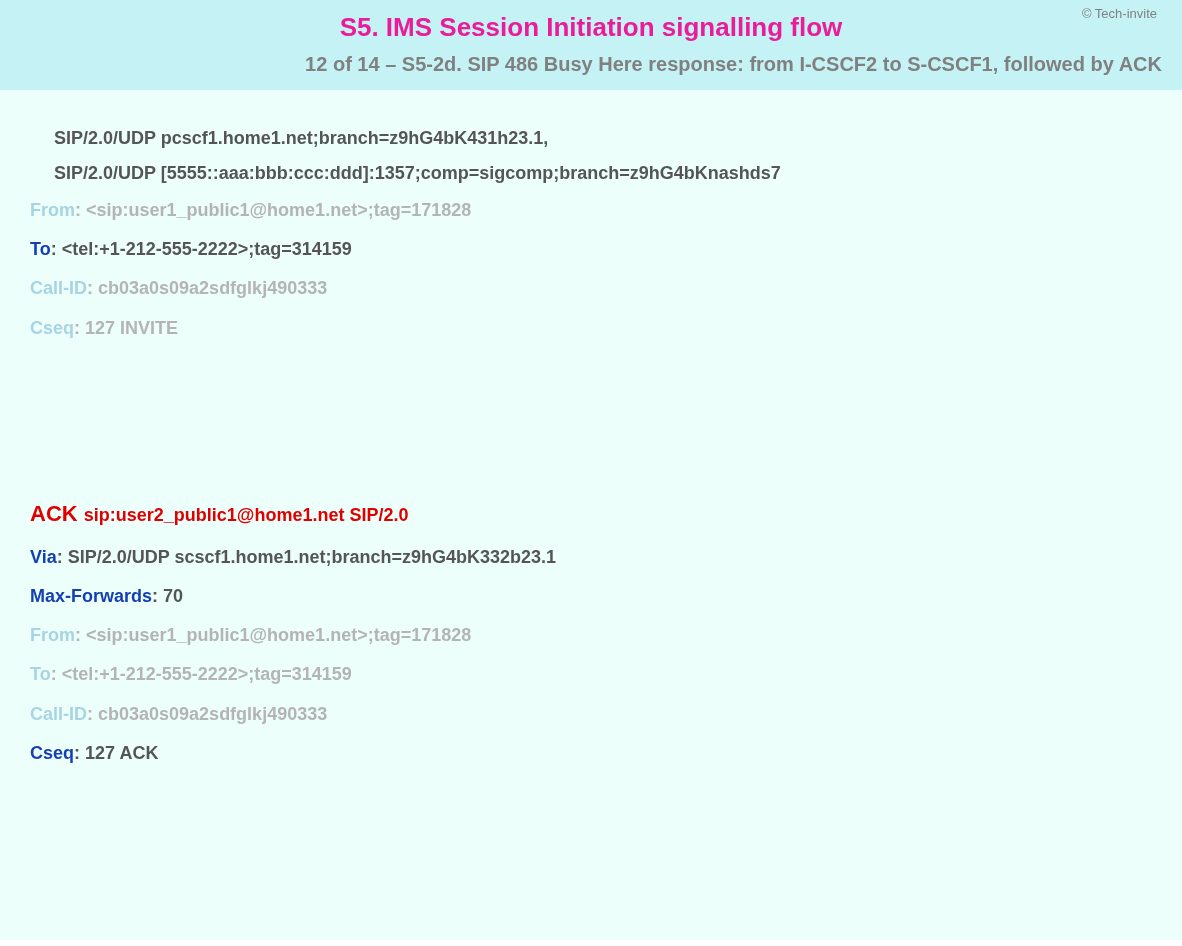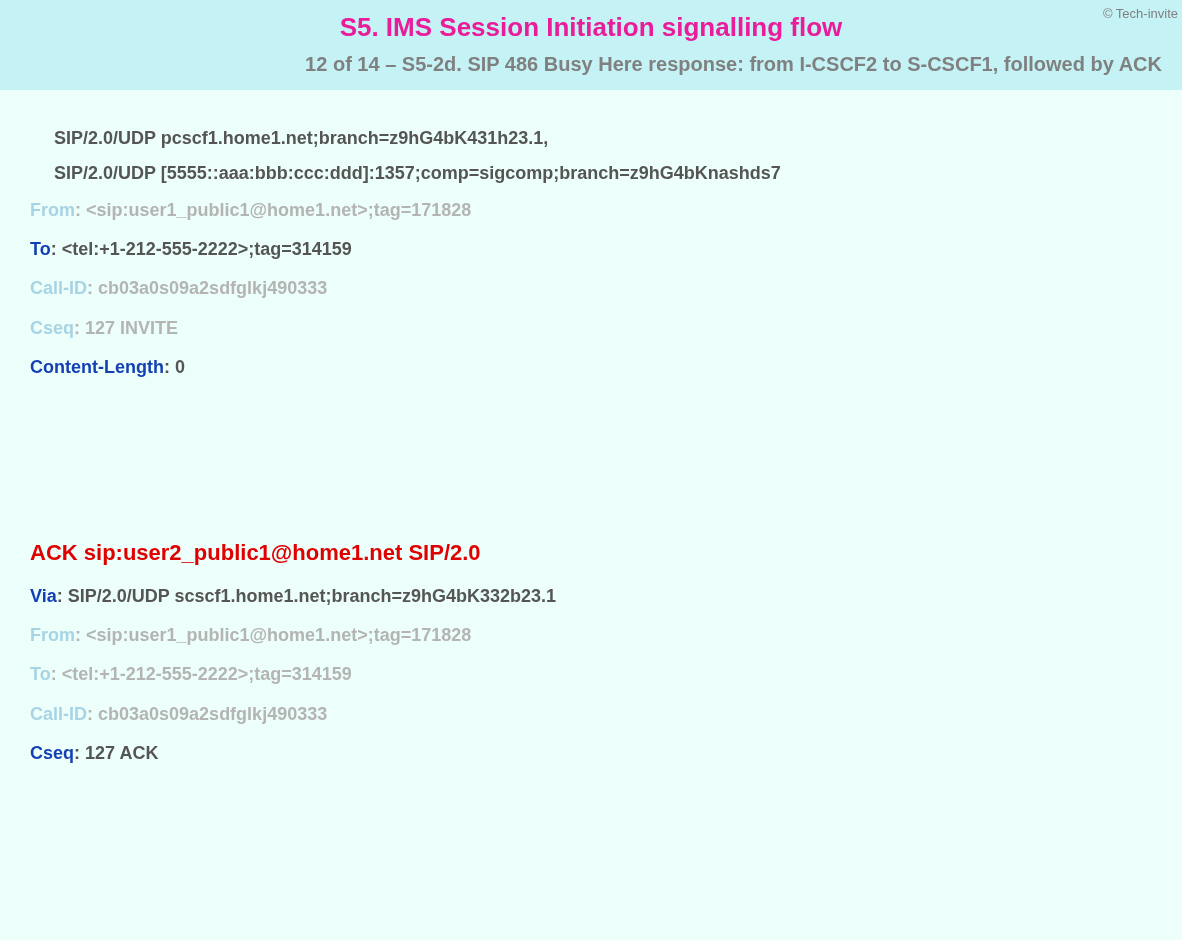--- a/index.html
+++ b/index.html
@@ -15,21 +15,21 @@
     }
     .header-band {
       background: #c5f3f5;
       padding: 12px 20px 14px 20px;
       position: relative;
       text-align: center;
     }
     .copyright {
       position: absolute;
       top: 6px;
-      right: 4px;
+      right: 25px;
       font-size: 13px;
       color: #808080;
     }
     .main-title {
       color: #ea1c99;
       font-size: 26px;
       font-weight: bold;
       margin-bottom: 10px;
     }
     .sub-title {
@@ -50,21 +50,21 @@
       margin-bottom: 18px;
     }
     .ack-line {
       color: #e00000;
       font-size: 22px;
       font-weight: bold;
       margin-bottom: 18px;
       margin-top: 160px;
     }
     .ack-uri {
-      font-size: 22px;
+      font-size: 18px;
     }
     .header-line {
       font-size: 18px;
       font-weight: bold;
       margin-bottom: 14px;
       line-height: 1.4;
     }
     .hdr-name-dark {
       color: #1540b3;
     }
@@ -116,32 +116,32 @@
 
   <div class="header-line">
     <span class="hdr-name-light">Call-ID</span><span class="colon-light">: </span><span class="hdr-value-light">cb03a0s09a2sdfglkj490333</span>
   </div>
 
   <div class="header-line">
     <span class="hdr-name-light">Cseq</span><span class="colon-light">: </span><span class="hdr-value-light">127 INVITE</span>
   </div>
 
 
-  <div class="header-line">
-    <span class="hdr-name-dark">Content-Length</span><span class="colon">: </span><span class="hdr-value-dark">0</span>
-  </div>
 
   <div class="ack-line">
     <span>ACK </span><span class="ack-uri">sip:user2_public1@home1.net SIP/2.0</span>
   </div>
 
   <div class="header-line">
     <span class="hdr-name-dark">Via</span><span class="colon">: </span><span class="hdr-value-dark">SIP/2.0/UDP scscf1.home1.net;branch=z9hG4bK332b23.1</span>
   </div>
 
+  <div class="header-line">
+    <span class="hdr-name-dark">Max-Forwards</span><span class="colon">: </span><span class="hdr-value-dark">70</span>
+  </div>
 
   <div class="header-line">
     <span class="hdr-name-light">From</span><span class="colon-light">: </span><span class="hdr-value-light">&lt;sip:user1_public1@home1.net&gt;;tag=171828</span>
   </div>
 
   <div class="header-line">
     <span class="hdr-name-light">To</span><span class="colon-light">: </span><span class="hdr-value-light">&lt;tel:+1-212-555-2222&gt;;tag=314159</span>
   </div>
 
   <div class="header-line">

